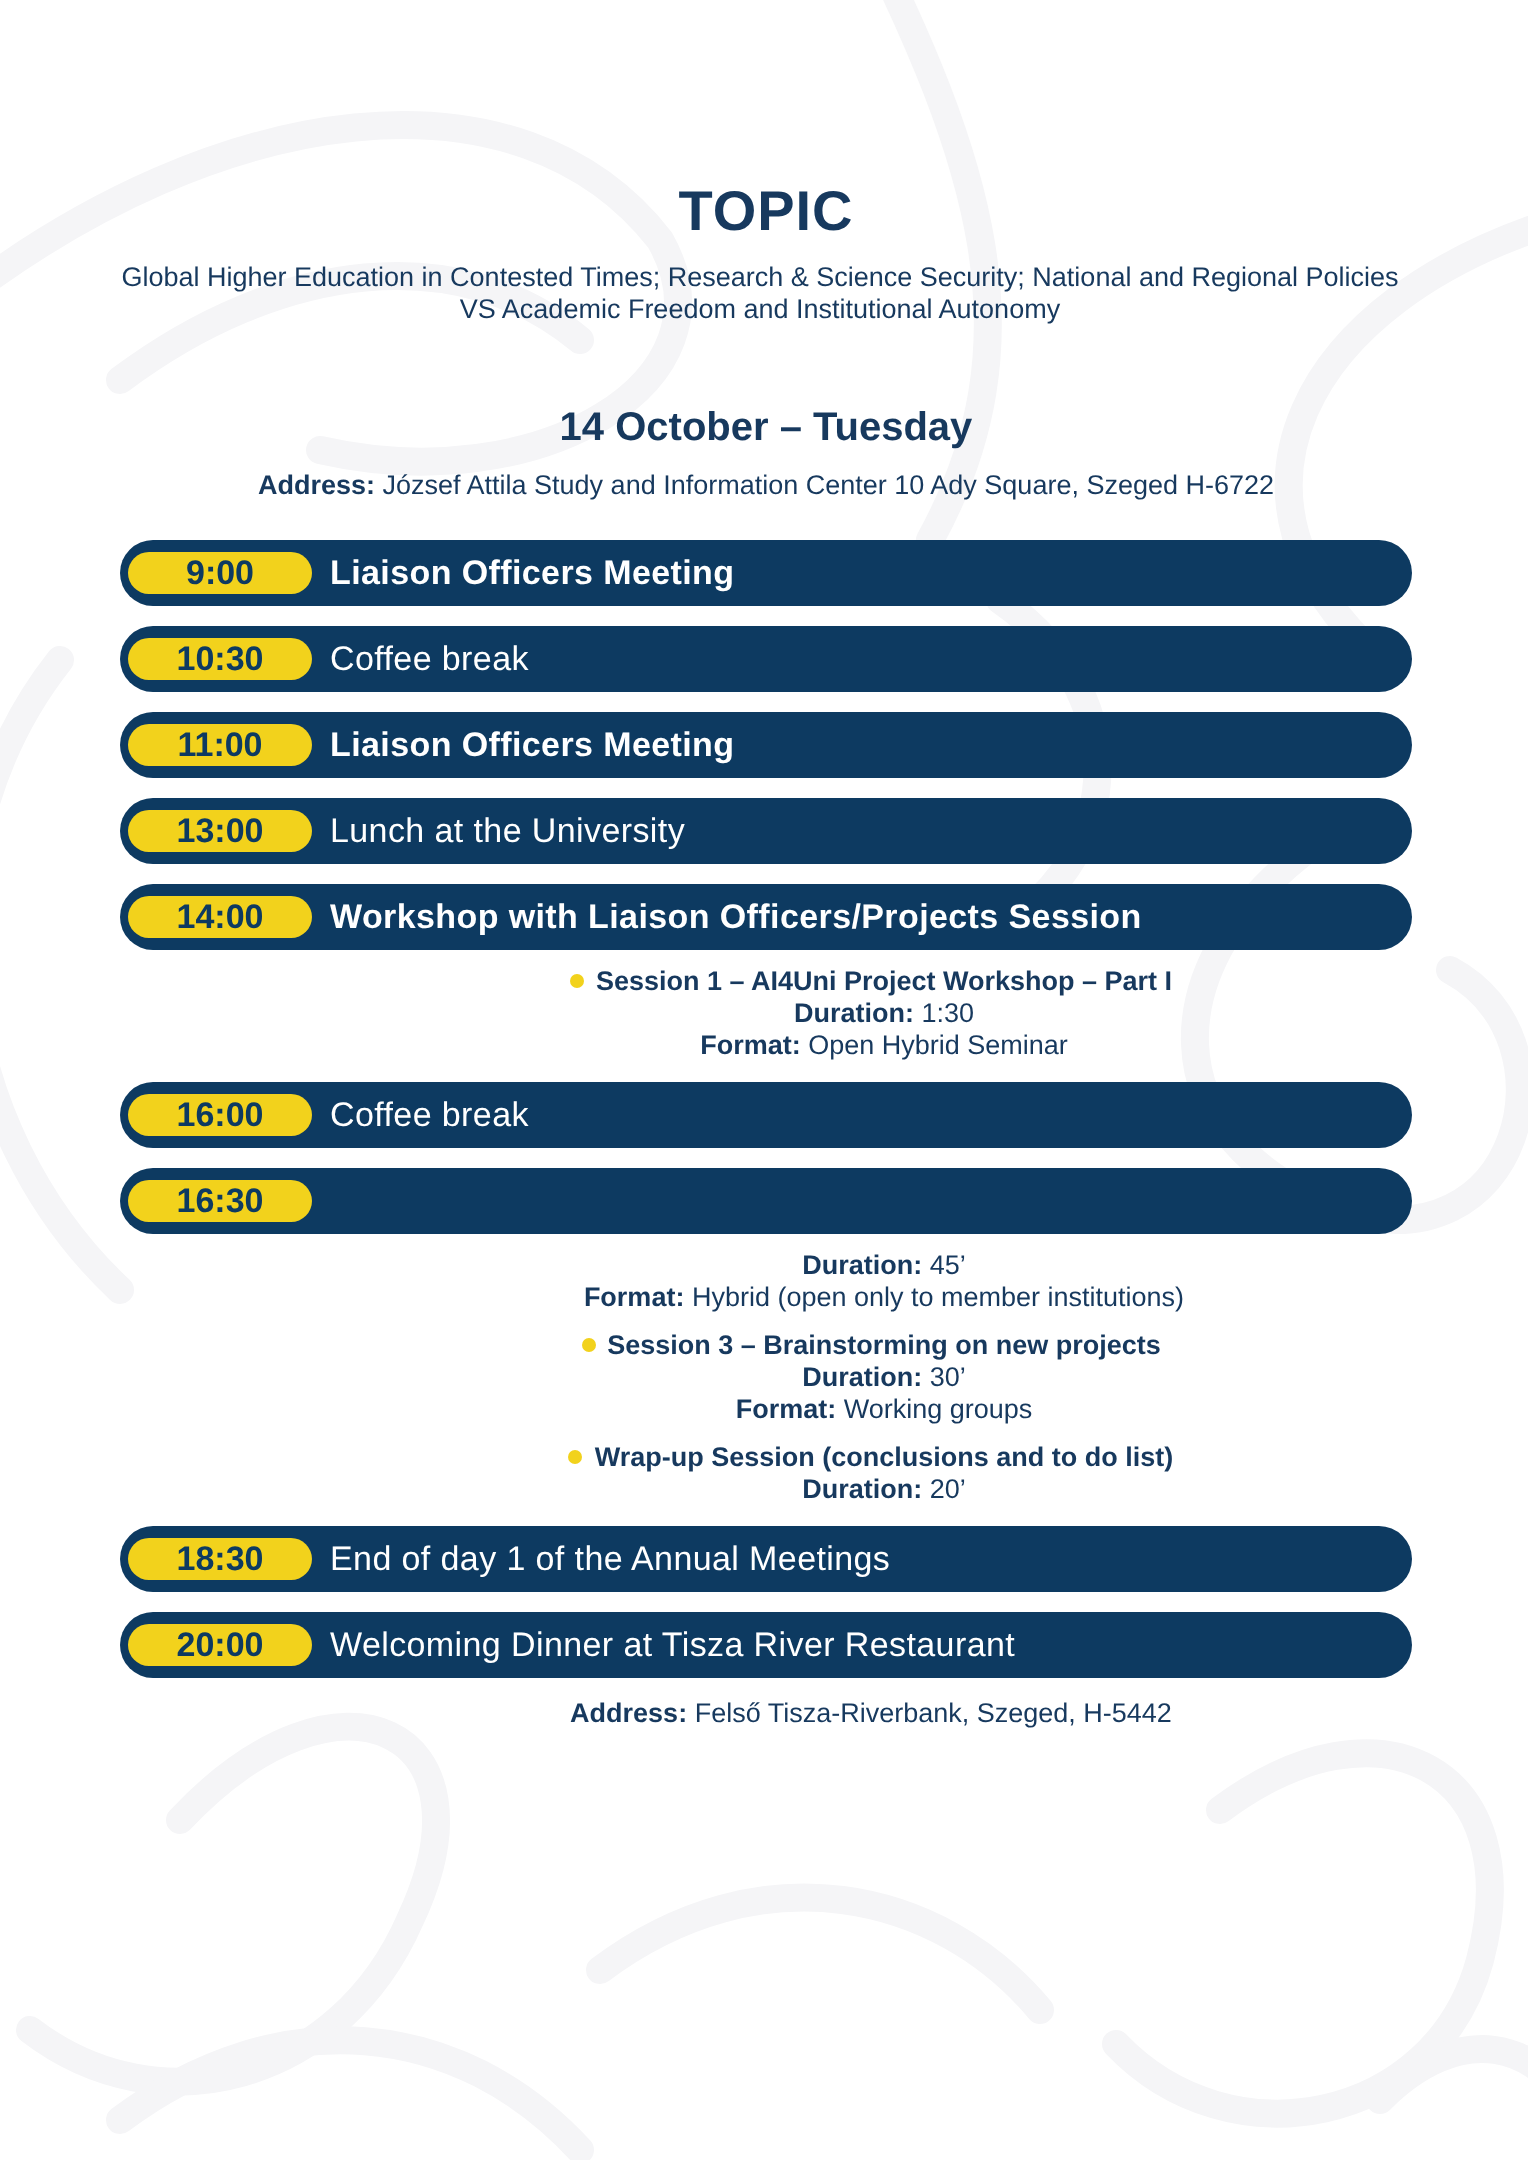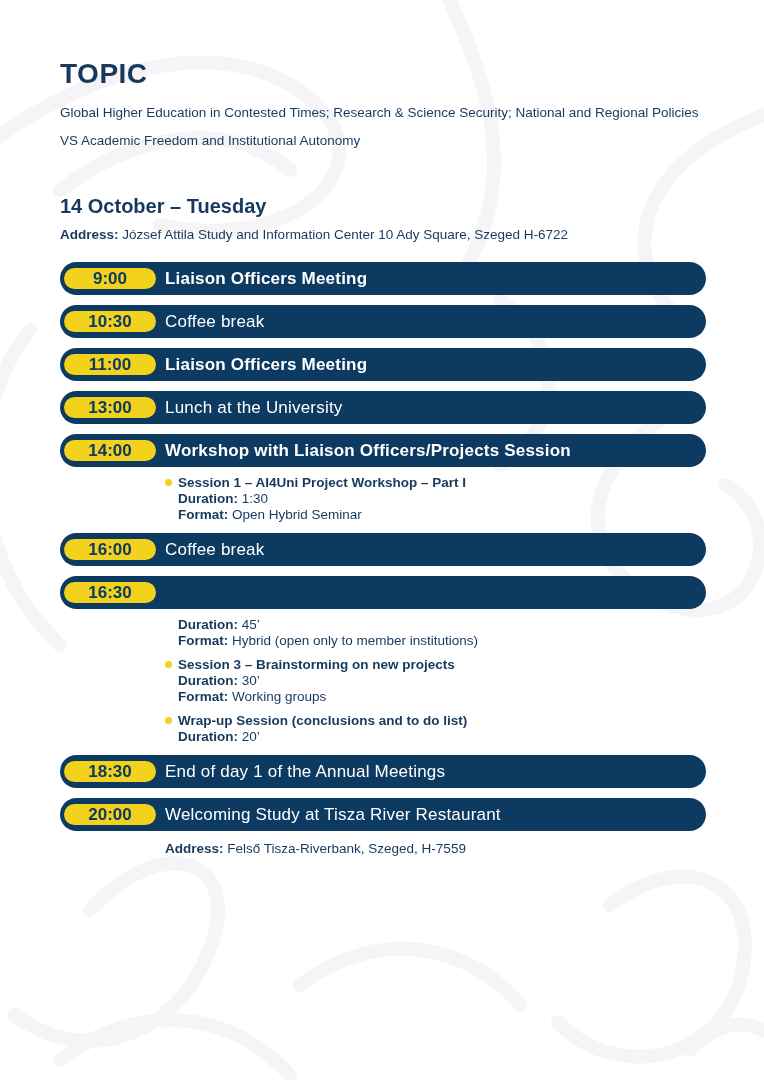--- a/index.html
+++ b/index.html
@@ -3,28 +3,28 @@
 <meta charset="utf-8">
 <style>
   html,body{margin:0;padding:0;}
   body{
     width:764px;height:1080px;position:relative;overflow:hidden;
     background:#ffffff;
     font-family:"Liberation Sans", sans-serif;
     color:var(--text,#17395e);
   }
   .watermark{position:absolute;inset:0;z-index:0;pointer-events:none;}
-  .content{position:absolute;z-index:1;left:60px;top:60px;width:646px;}
+  .content{position:absolute;z-index:1;left:60px;top:92px;width:646px;text-align:center;}
 
   .topic-heading{
     font-size:28px;font-weight:800;letter-spacing:.5px;
     margin:0 0 11px 0;line-height:1;
   }
   .topic-desc{
-    font-size:13.5px;line-height:28px;font-weight:500;
+    font-size:13.5px;line-height:16px;font-weight:500;
     margin:0;max-width:640px;
   }
   .day-title{font-size:20px;font-weight:700;margin:40px 0 9px 0;line-height:1.1;}
   .day-address{font-size:13.5px;margin:0 0 19px 0;line-height:17px;}
   .lbl{font-weight:700;}
 
   .schedule{margin:0;}
   .event-row{margin-bottom:10px;}
   .bar{
     height:33px;background:var(--navy,#0d3a61);border-radius:17px;
@@ -164,19 +164,19 @@
     <div class="bar">
       <span class="time-pill">18:30</span>
       <span class="bar-title">End of day 1 of the Annual Meetings</span>
     </div>
 
   </div>
 
   <div class="event-row">
     <div class="bar">
       <span class="time-pill">20:00</span>
-      <span class="bar-title">Welcoming Study at Tisza River Restaurant</span>
+      <span class="bar-title">Welcoming Dinner at Tisza River Restaurant</span>
     </div>
 
-    <p class="row-note"><span class="lbl">Address:</span> <span class="val">Felső Tisza-Riverbank, Szeged, H-7559</span></p>
+    <p class="row-note"><span class="lbl">Address:</span> <span class="val">Felső Tisza-Riverbank, Szeged, H-5442</span></p>
   </div>
 </div>
 </div>
 
 </body></html>

